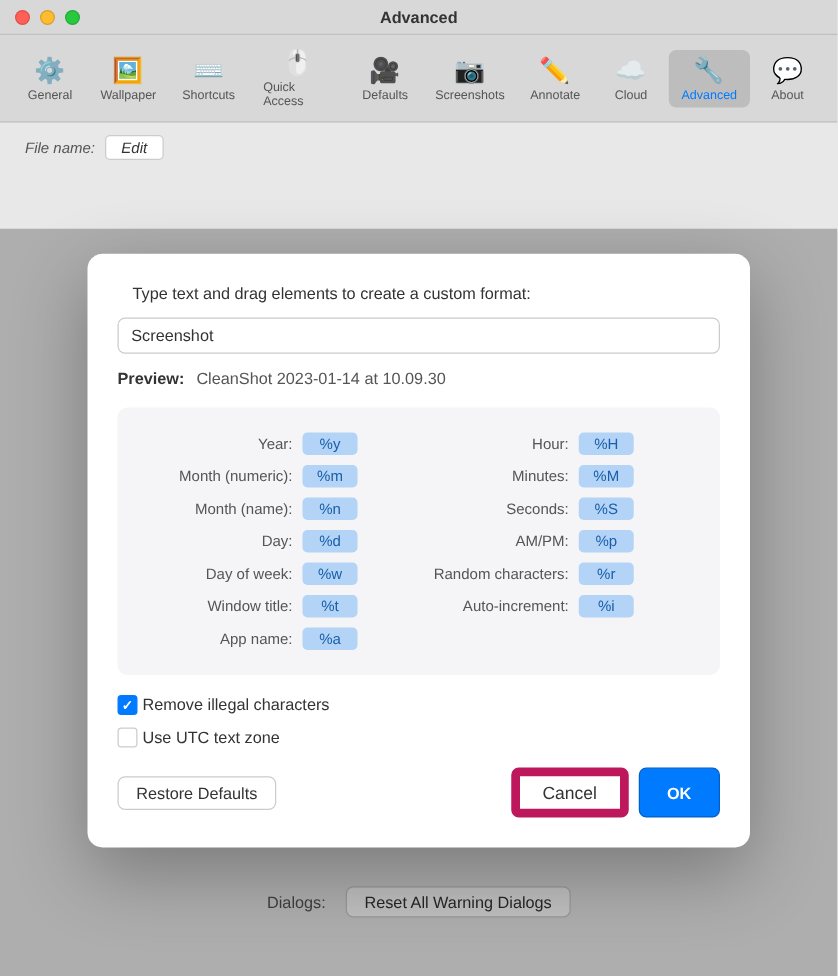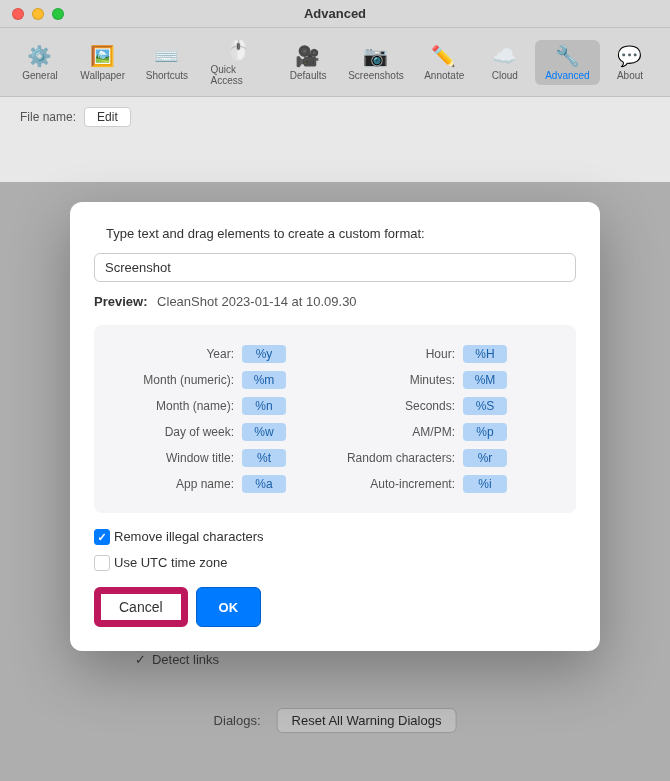--- a/index.html
+++ b/index.html
@@ -87,20 +87,21 @@
     
     .bg-content {
       padding: 10px 20px;
       position: relative;
     }
     .file-name-bar {
       display: flex;
       align-items: center;
       gap: 8px;
       margin-bottom: 8px;
+      font-style: italic;
     }
     .file-name-label {
       font-size: 12px;
       color: #555;
     }
     .file-name-tab {
       background: white;
       border: 1px solid #ccc;
       border-radius: 4px;
       padding: 2px 12px;
@@ -392,20 +393,24 @@
             </div>
             <div class="format-row">
               <span class="format-key-label">Month (numeric):</span>
               <span class="format-badge">%m</span>
             </div>
             <div class="format-row">
               <span class="format-key-label">Month (name):</span>
               <span class="format-badge">%n</span>
             </div>
             <div class="format-row">
+              <span class="format-key-label">Day:</span>
+              <span class="format-badge">%d</span>
+            </div>
+            <div class="format-row">
               <span class="format-key-label">Day of week:</span>
               <span class="format-badge">%w</span>
             </div>
             <div class="format-row">
               <span class="format-key-label">Window title:</span>
               <span class="format-badge">%t</span>
             </div>
             <div class="format-row">
               <span class="format-key-label">App name:</span>
               <span class="format-badge">%a</span>
@@ -441,25 +446,26 @@
         </div>
       </div>
 
       
       <div class="checkbox-row">
         <div class="checkbox checked"></div>
         <span class="checkbox-label">Remove illegal characters</span>
       </div>
       <div class="checkbox-row">
         <div class="checkbox"></div>
-        <span class="checkbox-label">Use UTC time zone</span>
+        <span class="checkbox-label">Use UTC text zone</span>
       </div>
 
       
       <div class="modal-footer">
+        <button class="btn-restore">Restore Defaults</button>
         <div class="btn-group">
           <button class="btn-cancel">Cancel</button>
           <button class="btn-ok">OK</button>
         </div>
       </div>
 
     </div>
   </div>
 
 </div>

